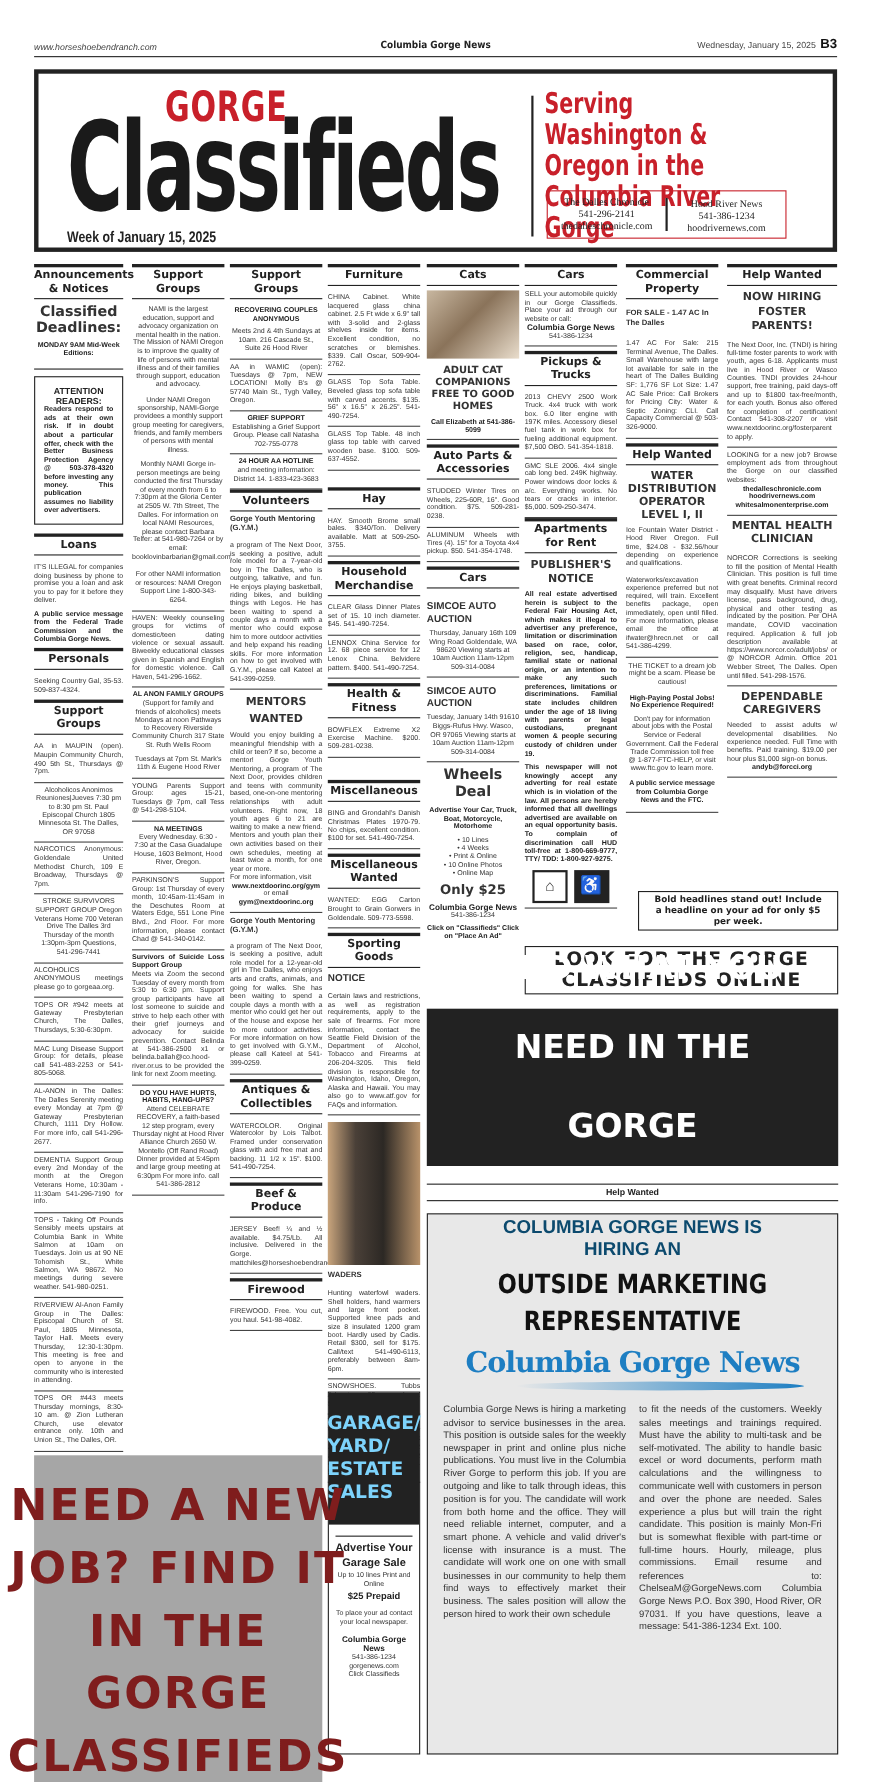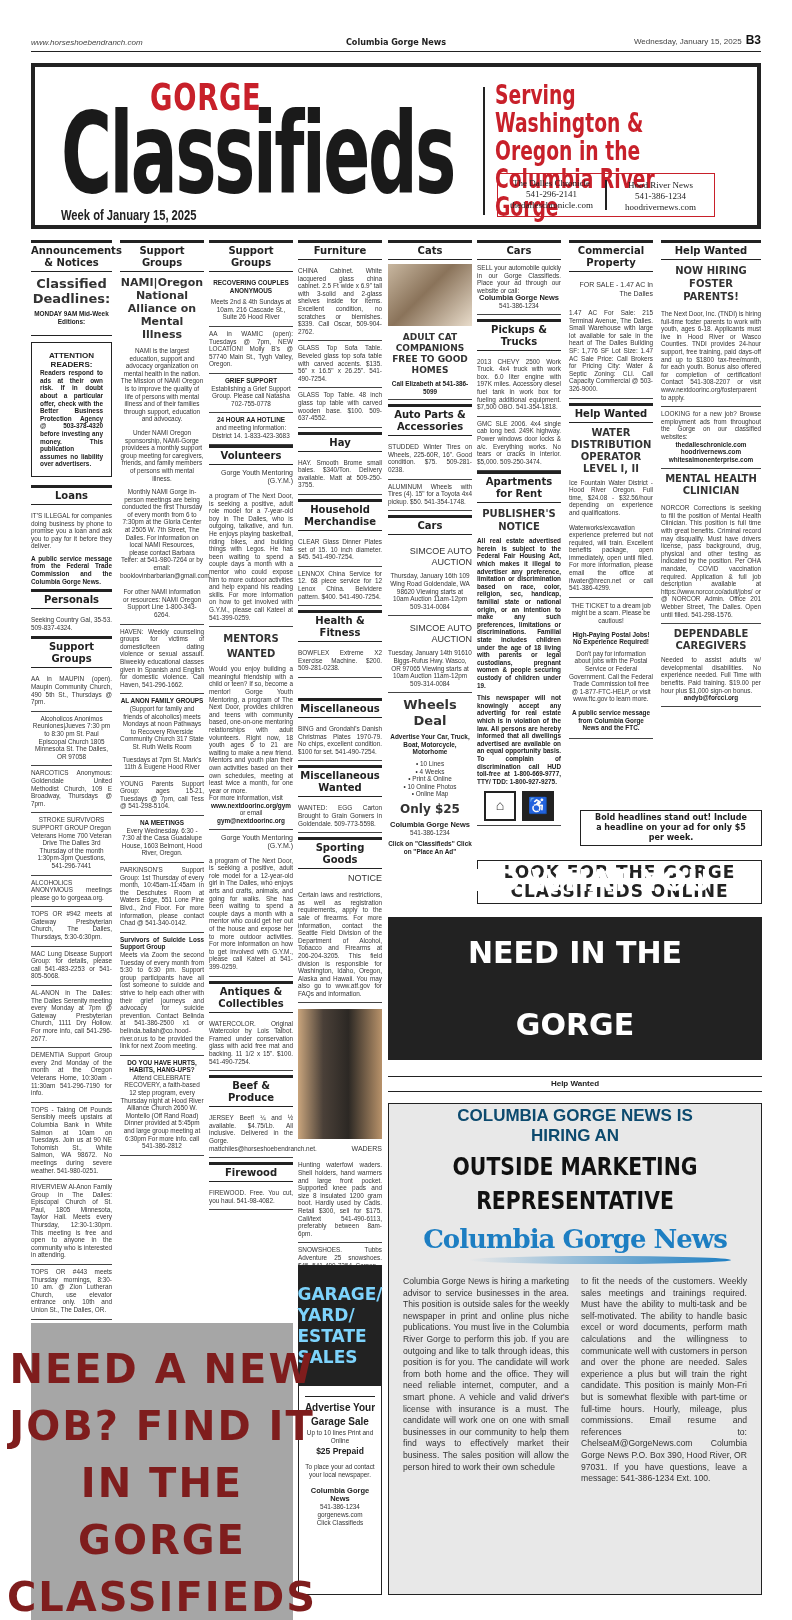--- a/index.html
+++ b/index.html
@@ -13,21 +13,21 @@
 .gorge{position:absolute;left:115px;top:8px;color:#c8202a;font-family:"DejaVu Sans",sans-serif;font-weight:bold;font-size:38px;letter-spacing:1px;transform:scaleX(0.72);transform-origin:left}
 .classifieds{position:absolute;left:26px;top:30px;font-family:"DejaVu Sans",sans-serif;font-weight:bold;font-size:112px;line-height:1;letter-spacing:-4px;transform:scaleX(0.62);transform-origin:left;color:#1a1a1a}
 .week{position:absolute;left:26px;top:140px;font-weight:bold;font-size:14px;transform:scaleX(0.8);transform-origin:left}
 .vsep{position:absolute;left:448px;top:20px;width:2px;height:128px;background:#222}
 .serving{position:absolute;left:460px;top:14px;color:#c8202a;font-weight:bold;font-size:26px;line-height:28px;width:290px;transform:scaleX(0.72);transform-origin:left;font-family:"DejaVu Sans",sans-serif}
 .contactbox{position:absolute;left:462px;top:106px;width:218px;height:44px;border:1.5px solid #c8202a;display:flex}
 .contactbox div{flex:1;text-align:center;font-size:9px;line-height:11px;padding-top:4px;font-family:Liberation Serif, serif}
 .contactbox div+div{border-left:2px solid #222;margin:6px 0;padding-top:0}
 .col{position:absolute;top:240px;font-size:6.4px;line-height:7.6px;color:#333}
 .hd{border-top:3px solid #222;border-bottom:1px solid #222;text-align:center;font-weight:bold;font-size:10px;line-height:12px;padding:2px 0;font-family:"DejaVu Sans",sans-serif;color:#222;margin-bottom:4px}
-.sub{text-align:right;font-weight:normal;font-size:9px;line-height:11px;margin:4px 0}
+.sub{text-align:left;font-weight:bold;font-size:9px;line-height:11px;margin:4px 0}
 .ctr{text-align:center}
 .ad{border-bottom:1px solid #444;padding:3px 0 5px;text-align:justify}
 .ad.c{text-align:center}
 .bold{font-weight:bold;color:#222}
 .big{font-weight:bold;font-size:13px;line-height:15px;text-align:center;margin:4px 0;font-family:"DejaVu Sans",sans-serif}
 .attn{border:1px solid #222;padding:8px;margin:4px 0;font-weight:bold;color:#222;text-align:justify}
 .photo{width:100%;background:linear-gradient(135deg,#d8c5a8,#bba483 40%,#e6d9c6);position:relative}
 .banner{position:absolute;display:flex;align-items:center;justify-content:center;text-align:center;font-family:"DejaVu Sans",sans-serif;font-weight:bold}
 </style>
 </head>
@@ -75,21 +75,20 @@
   <div class="ad">MAC Lung Disease Support Group: for details, please call 541-483-2253 or 541-805-5068.</div>
   <div class="ad">AL-ANON in The Dalles: The Dalles Serenity meeting every Monday at 7pm @ Gateway Presbyterian Church, 1111 Dry Hollow. For more info, call 541-296-2677.</div>
   <div class="ad">DEMENTIA Support Group every 2nd Monday of the month at the Oregon Veterans Home, 10:30am - 11:30am 541-296-7190 for info.</div>
   <div class="ad">TOPS - Taking Off Pounds Sensibly meets upstairs at Columbia Bank in White Salmon at 10am on Tuesdays. Join us at 90 NE Tohomish St., White Salmon, WA 98672. No meetings during severe weather. 541-980-0251.</div>
   <div class="ad">RIVERVIEW Al-Anon Family Group in The Dalles: Episcopal Church of St. Paul, 1805 Minnesota, Taylor Hall. Meets every Thursday, 12:30-1:30pm. This meeting is free and open to anyone in the community who is interested in attending.</div>
   <div class="ad">TOPS OR #443 meets Thursday mornings, 8:30- 10 am. @ Zion Lutheran Church, use elevator entrance only. 10th and Union St., The Dalles, OR.</div>
 </div>
 
 <div class="col" style="left:120px;width:84px">
   <div class="hd">Support Groups</div>
-  <div class="big" style="font-size:11px;line-height:13px">NAMI|Oregon National Alliance on Mental Illness</div>
   <div class="ctr" style="margin-top:6px">NAMI is the largest education, support and advocacy organization on mental health in the nation. The Mission of NAMI Oregon is to improve the quality of life of persons with mental illness and of their families through support, education and advocacy.</div>
   <div class="ctr" style="margin-top:6px">Under NAMI Oregon sponsorship, NAMI-Gorge providees a monthly support group meeting for caregivers, friends, and family members of persons with mental illness.</div>
   <div class="ctr" style="margin-top:6px">Monthly NAMI Gorge in-person meetings are being conducted the first Thursday of every month from 6 to 7:30pm at the Gloria Center at 2505 W. 7th Street, The Dalles. For information on local NAMI Resources, please contact Barbara Telfer: at 541-980-7264 or by email: booklovinbarbarian@gmail.com.</div>
   <div class="ad c" style="margin-top:6px">For other NAMI information or resources: NAMI Oregon Support Line 1-800-343-6264.</div>
   <div class="ad">HAVEN: Weekly counseling groups for victims of domestic/teen dating violence or sexual assault. Biweekly educational classes given in Spanish and English for domestic violence. Call Haven, 541-296-1662.</div>
   <div class="ad c">
       <div class="bold">AL ANON FAMILY GROUPS</div>
       <div>(Support for family and friends of alcoholics) meets Mondays at noon Pathways to Recovery Riverside Community Church 317 State St. Ruth Wells Room</div>
       <div style="margin-top:5px">Tuesdays at 7pm St. Mark's 11th &amp; Eugene Hood River</div>
     </div>
@@ -141,21 +140,21 @@
   <div class="ad">JERSEY Beef! ¼ and ½ available. $4.75/Lb. All inclusive. Delivered in the Gorge. mattchiles@horseshoebendranch.net.</div>
   <div class="hd" style="margin-top:4px">Firewood</div>
   <div class="ad">FIREWOOD. Free. You cut, you haul. 541-98-4082.</div>
 </div>
 
 <div class="col" style="left:298px;width:84px">
   <div class="hd">Furniture</div>
   <div class="ad">CHINA Cabinet. White lacquered glass china cabinet. 2.5 Ft wide x 6.9" tall with 3-solid and 2-glass shelves inside for items. Excellent condition, no scratches or blemishes. $339. Call Oscar, 509-904-2762.</div>
   <div class="ad">GLASS Top Sofa Table. Beveled glass top sofa table with carved accents. $135. 56" x 16.5" x 26.25". 541-490-7254.</div>
   <div class="ad">GLASS Top Table. 48 inch glass top table with carved wooden base. $100. 509-637-4552.</div>
-  <div class="hd" style="margin-top:4px">Hay</div>
+  <div class="hd" style="margin-top:15px">Hay</div>
   <div class="ad">HAY. Smooth Brome small bales. $340/Ton. Delivery available. Matt at 509-250-3755.</div>
   <div class="hd" style="margin-top:4px">Household Merchandise</div>
   <div class="ad">CLEAR Glass Dinner Plates set of 15. 10 inch diameter. $45. 541-490-7254.</div>
   <div class="ad">LENNOX China Service for 12. 68 piece service for 12 Lenox China. Belvidere pattern. $400. 541-490-7254.</div>
   <div class="hd" style="margin-top:4px">Health &amp; Fitness</div>
   <div class="ad">BOWFLEX Extreme X2 Exercise Machine. $200. 509-281-0238.</div>
   <div class="hd" style="margin-top:20px">Miscellaneous</div>
   <div class="ad">BING and Grondahl's Danish Christmas Plates 1970-79. No chips, excellent condition. $100 for set. 541-490-7254.</div>
   <div class="hd" style="margin-top:4px">Miscellaneous Wanted</div>
   <div class="ad">WANTED: EGG Carton Brought to Grain Gorwers in Goldendale. 509-773-5598.</div>

